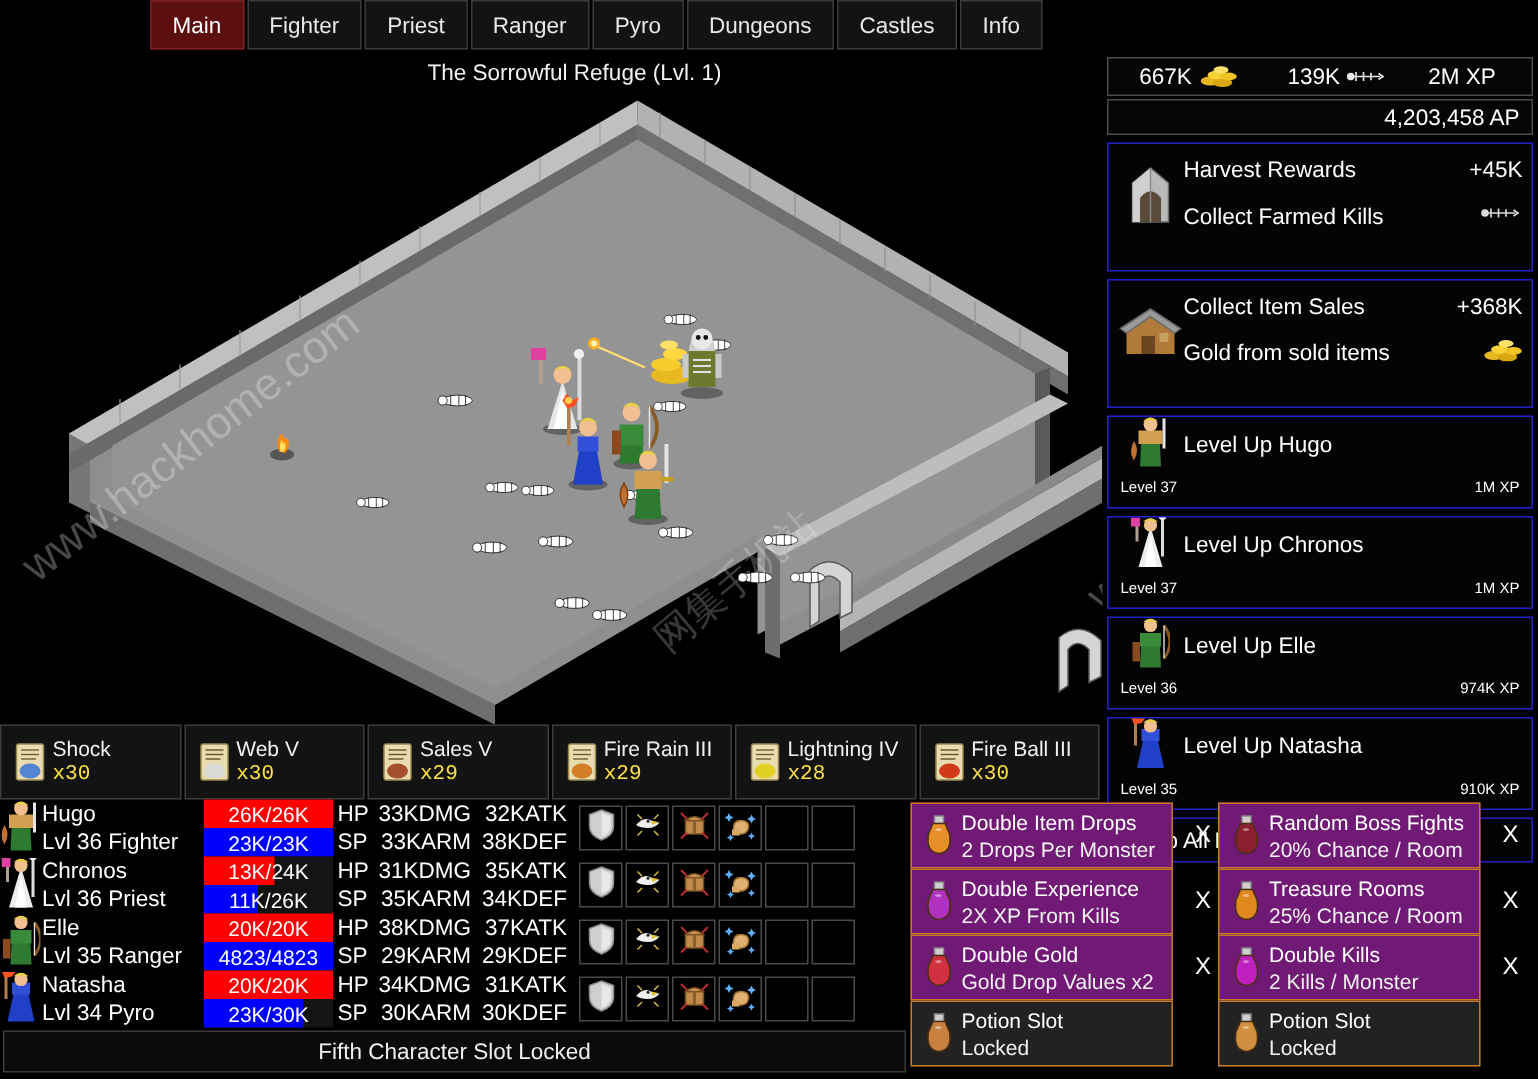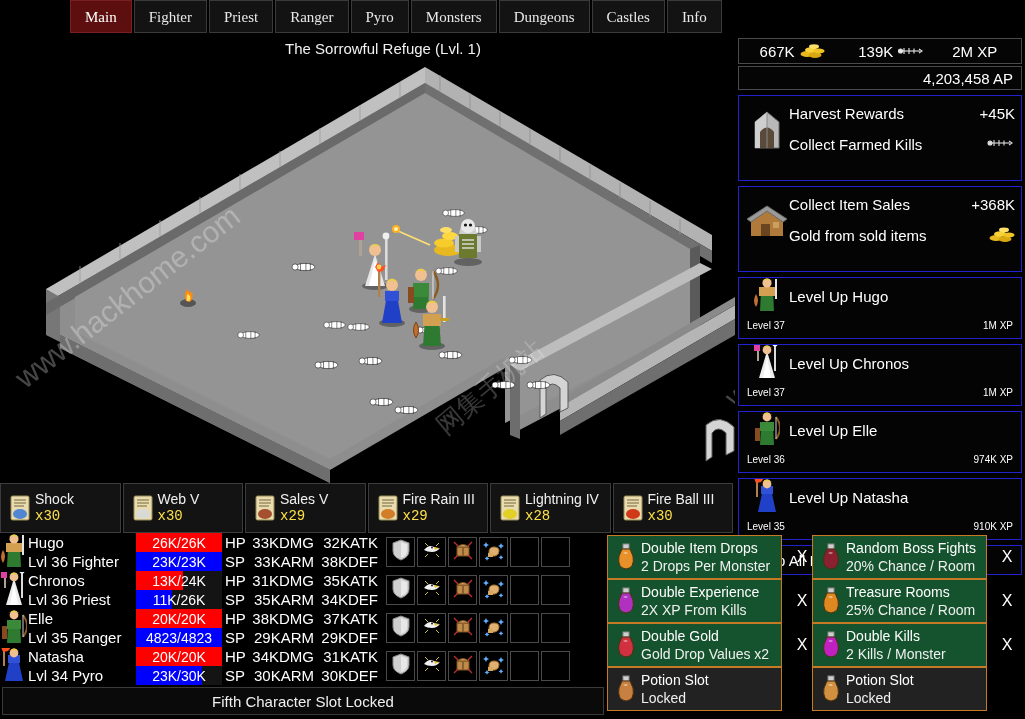--- a/index.html
+++ b/index.html
@@ -8,21 +8,21 @@
     background: #000;
     font-family: "Liberation Sans", sans-serif;
     color: #fff;
     overflow: hidden;
     position: relative;
   }
   #app { position: relative; width: 1025px; height: 719px; }
 
   
   .tabbar { position: absolute; left: 0; top: 0; width: 1025px; height: 35px;
-            display: flex; align-items: flex-start; padding-left: 70px; font-family: Liberation Serif, serif; }
+            display: flex; align-items: flex-start; padding-left: 100px; }
   .tab { height: 33px; line-height: 33px; padding: 0 14px;
          background: #131313; border: 1px solid #3a3a3a;
          font-size: 15px; color: #e8e8e8; margin-right: 2px;
          text-align: center; white-space: nowrap; }
   .tab.active { background: #5d0f10; border-color: #7b2020; color: #fff; }
 
   
   .dungeon-title { position: absolute; left: 0; top: 40px; width: 735px;
                    text-align: center; font-size: 15px; color: #f2f2f2; padding-left: 31px; }
 
@@ -107,21 +107,21 @@
 
   .locked-bar { position: absolute; left: 2px; top: 687px; width: 602px; height: 28px;
                 border: 1px solid #3a3a3a; background: #0a0a0a;
                 display: flex; align-items: center; justify-content: center;
                 font-size: 15px; color: #f0f0f0; }
 
   
   .boncol { position: absolute; width: 175px; }
   .boncol.left { left: 607px; top: 535px; }
   .boncol.right { left: 812px; top: 535px; }
-  .boncard { border: 1px solid #c77a26; background: #14532d; height: 44px;
+  .boncard { border: 1px solid #c77a26; background: #701a75; height: 44px;
              display: flex; align-items: center; padding: 0 3px; }
   .boncard.locked { background: #222222; }
   .bon-ico { width: 30px; min-width: 30px; display: flex; align-items: center;
              justify-content: center; }
   .bon-txt { display: flex; flex-direction: column; font-size: 14px; line-height: 18px; }
   .bon-l1 { color: #ffffff; }
   .bon-l2 { color: #f0f0f0; }
   .xcol { position: absolute; width: 28px; }
   .xcol.left { left: 788px; top: 535px; }
   .xcol.right { left: 993px; top: 535px; }
@@ -133,21 +133,20 @@
 <body>
 
 <div id="app">
 
   <div class="tabbar" id="tabbar">
       <div class="tab active">Main</div>
       <div class="tab">Fighter</div>
       <div class="tab">Priest</div>
       <div class="tab">Ranger</div>
       <div class="tab">Pyro</div>
-      <div class="tab">Monsters</div>
       <div class="tab">Dungeons</div>
       <div class="tab">Castles</div>
       <div class="tab">Info</div>
     </div>
 
   <div class="map">
     <svg width="735" height="448" viewBox="0 0 735 448">
       <rect x="0" y="0" width="735" height="448" fill="#000000"></rect>
 
       <polygon points="60,260 425,46 700,210 700,300 510,400 510,330 330,435 60,300" fill="#8e8e8e"></polygon>

